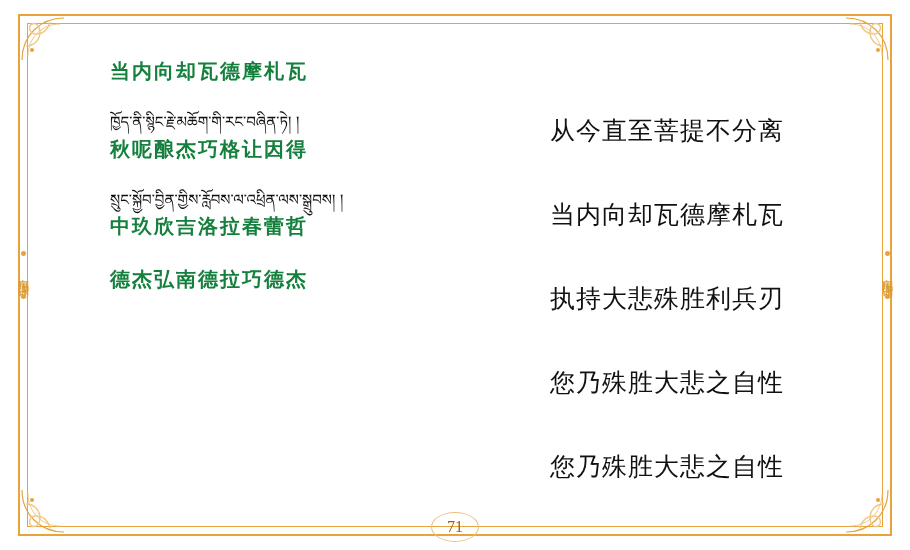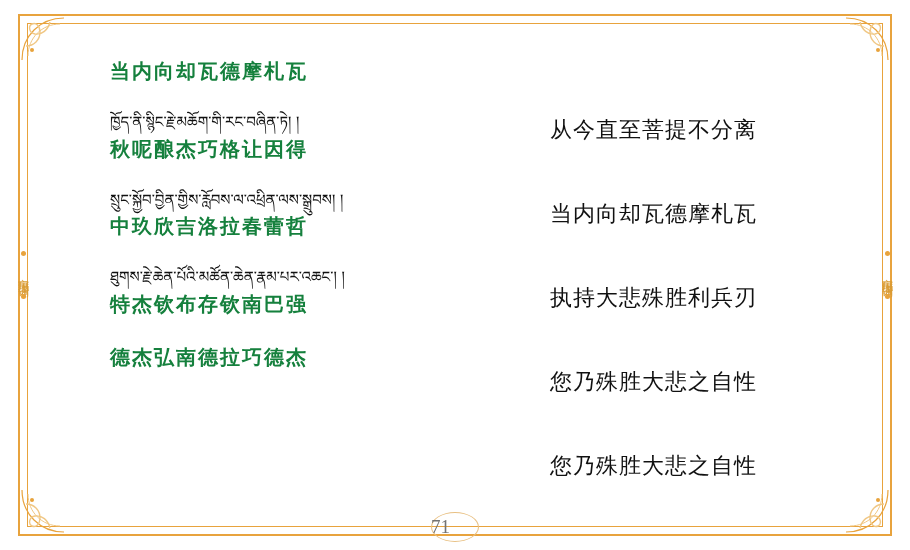--- a/index.html
+++ b/index.html
@@ -119,43 +119,44 @@
     font-family: "DejaVu Sans", sans-serif;
     font-size: 20px;
     font-weight: bold;
     color: #15803d;
     letter-spacing: 2px;
     white-space: nowrap;
   }
 
   .meaning {
     font-family: "DejaVu Sans", sans-serif;
-    font-size: 22px;
+    font-size: 25px;
     color: #111111;
     letter-spacing: 1px;
     line-height: 1;
     height: 84px;
     display: flex;
     align-items: center;
     white-space: nowrap;
   }
 
   
   .page-number {
     position: absolute;
     left: 50%;
     bottom: 8px;
     transform: translateX(-50%);
     width: 48px;
     height: 30px;
     display: flex;
     align-items: center;
+    justify-content: center;
     font-family: "Liberation Serif", serif;
-    font-size: 19px;
-    color: #737373;
+    font-size: 16px;
+    color: #a16207;
   }
   .page-number .oval {
     position: absolute;
     left: 0; top: 0;
     width: 48px; height: 30px;
     border: 1px solid #e8c083;
     border-radius: 50%;
     box-sizing: border-box;
   }
   .page-number span { position: relative; }
@@ -218,24 +219,20 @@
       <div class="verse">
         <div class="translit">当内向却瓦德摩札瓦</div>
       </div>
       <div class="verse">
         <div class="tibetan">ཁྱོད་ནི་སྙིང་རྗེ་མཆོག་གི་རང་བཞིན་ཏེ། །</div>
         <div class="translit">秋呢酿杰巧格让因得</div>
       </div>
       <div class="verse">
         <div class="tibetan">སྲུང་སྐྱོབ་བྱིན་གྱིས་རློབས་ལ་འཕྲིན་ལས་སྒྲུབས། །</div>
         <div class="translit">中玖欣吉洛拉春蕾哲</div>
-      </div>
-      <div class="verse">
-        <div class="tibetan">ཐུགས་རྗེ་ཆེན་པོའི་མཚོན་ཆེན་རྣམ་པར་འཆང་། །</div>
-        <div class="translit">特杰钦布存钦南巴强</div>
       </div>
       <div class="verse">
         <div class="translit">德杰弘南德拉巧德杰</div>
       </div>
     </div>
 
     <div class="column-right">
       <div class="meaning">从今直至菩提不分离</div>
       <div class="meaning">当内向却瓦德摩札瓦</div>
       <div class="meaning">执持大悲殊胜利兵刃</div>

